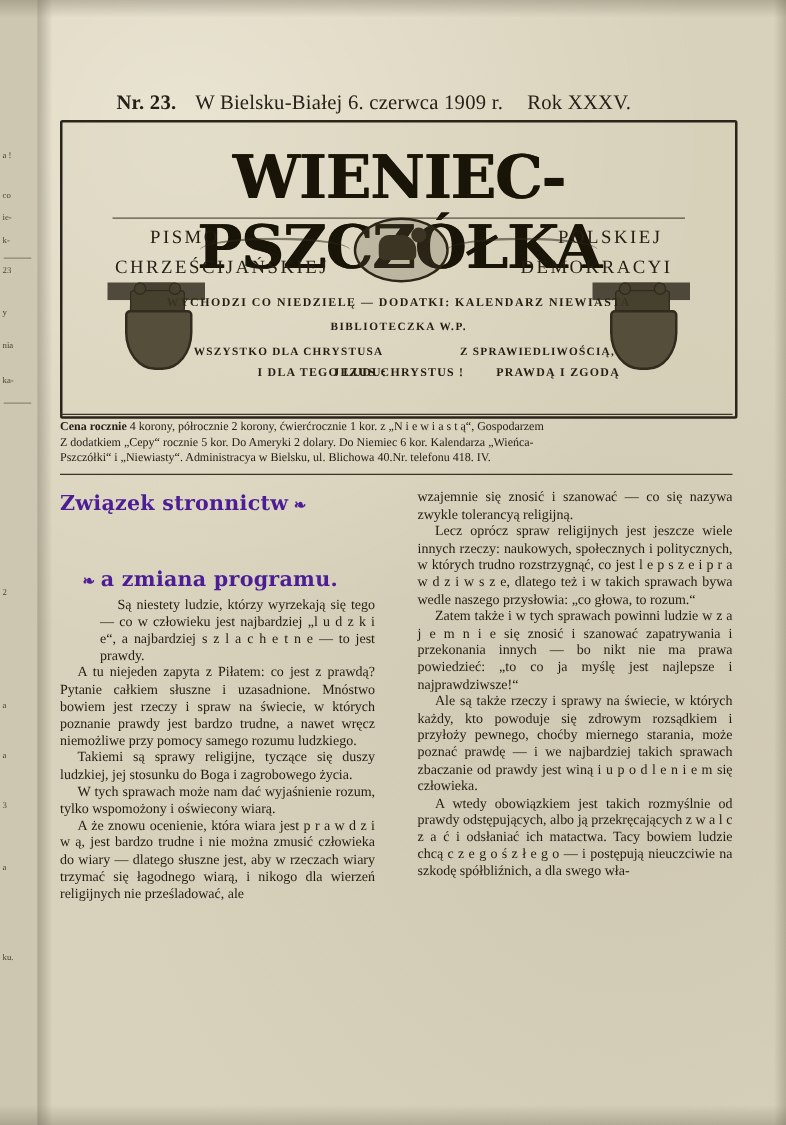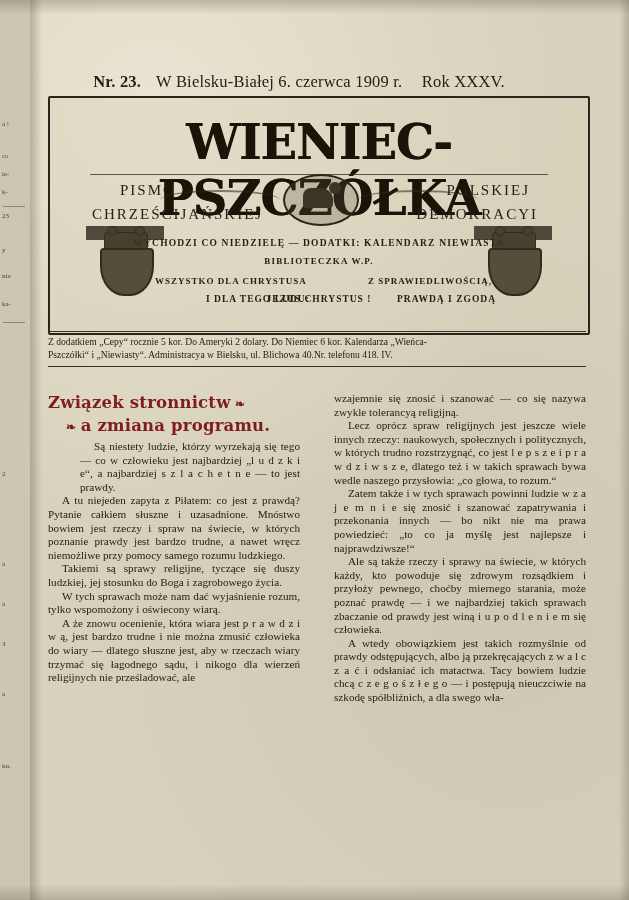--- a/index.html
+++ b/index.html
@@ -241,25 +241,25 @@
     position: absolute;
     left: 269px; top: 4px;
     width: 1px; height: 380px;
     background: rgba(60,52,36,0.0);
   }
   h1.headline {
     margin: 0 0 2px 0;
     font-family: "DejaVu Serif", serif;
     font-size: 16.5px;
     font-weight: bold;
-    color: #7f1d1d;
+    color: #4c1d95;
     line-height: 21px;
     letter-spacing: 0.2px;
   }
-  h1.headline .line2 { display: block; padding-left: 18px; }
+  h1.headline .line2 { display: block; padding-left: 18px; margin-top: 38px; }
   .deco { font-size: 12px; }
   p.body {
     margin: 0;
     font-size: 11.2px;
     line-height: 13.6px;
     text-align: justify;
     text-indent: 14px;
     color: #221c12;
     hyphens: manual;
   }
@@ -339,38 +339,41 @@
     </div>
     <div class="sub-row" id="sub6">
       <span class="l">I DLA TEGO LUDU:</span>
       <span class="c">JEZUS CHRYSTUS !</span>
       <span class="r">PRAWDĄ I ZGODĄ</span>
     </div>
   </div>
 
   <div id="price-block">
     <div class="rule-top"></div>
+    <div>
+      <span class="b">Cena rocznie</span><span> 4 korony, półrocznie 2 korony, ćwierćrocznie 1 kor. z „N i e w i a s t ą“, Gospodarzem</span>
+    </div>
     <div>Z dodatkiem „Cepy“ rocznie 5 kor.  Do Ameryki 2 dolary.   Do Niemiec 6 kor. Kalendarza „Wieńca-</div>
     <div>Pszczółki“ i „Niewiasty“. Administracya w Bielsku, ul. Blichowa 40.Nr. telefonu 418. IV.</div>
     <div class="rule-bottom"></div>
   </div>
 
   <div id="columns">
     <div id="col-divider"></div>
 
     <div class="col" id="col-left">
       <h1 class="headline">
         <span>Związek stronnictw</span><span class="deco"> ❧</span>
         <span class="line2"><span class="deco">❧ </span><span>a zmiana programu.</span></span>
       </h1>
       <p class="body first">Są niestety ludzie, którzy wyrzekają się tego — co w człowieku jest najbardziej „l u d z k i e“, a najbardziej s z l a c h e t n e — to jest prawdy.</p>
       <p class="body">A tu niejeden zapyta z Piłatem: co jest z prawdą? Pytanie całkiem słuszne i uzasadnione. Mnóstwo bowiem jest rzeczy i spraw na świecie, w których poznanie prawdy jest bardzo trudne, a nawet wręcz niemożliwe przy pomocy samego rozumu ludzkiego.</p>
       <p class="body">Takiemi są sprawy religijne, tyczące się duszy ludzkiej, jej stosunku do Boga i zagrobowego życia.</p>
       <p class="body">W tych sprawach może nam dać wyjaśnienie rozum, tylko wspomożony i oświecony wiarą.</p>
-      <p class="body">A że znowu ocenienie, która wiara jest p r a w d z i w ą, jest bardzo trudne i nie można zmusić człowieka do wiary — dlatego słuszne jest, aby w rzeczach wiary trzymać się łagodnego sądu, i nikogo dla wierzeń religijnych nie prześladować, ale</p>
+      <p class="body">A że znowu ocenienie, która wiara jest p r a w d z i w ą, jest bardzo trudne i nie można zmusić człowieka do wiary — dlatego słuszne jest, aby w rzeczach wiary trzymać się łagodnego wiarą, i nikogo dla wierzeń religijnych nie prześladować, ale</p>
     </div>
 
     <div class="col" id="col-right">
       <p class="body" style="text-indent:0">wzajemnie się znosić i szanować — co się nazywa zwykle tolerancyą religijną.</p>
       <p class="body">Lecz oprócz spraw religijnych jest jeszcze wiele innych rzeczy: naukowych, społecznych i politycznych, w których trudno rozstrzygnąć, co jest l e p s z e i p r a w d z i w s z e, dlatego też i w takich sprawach bywa wedle naszego przysłowia: „co głowa, to rozum.“</p>
       <p class="body">Zatem także i w tych sprawach powinni ludzie w z a j e m n i e się znosić i szanować zapatrywania i przekonania innych — bo nikt nie ma prawa powiedzieć: „to co ja myślę jest najlepsze i najprawdziwsze!“</p>
       <p class="body">Ale są także rzeczy i sprawy na świecie, w których każdy, kto powoduje się zdrowym rozsądkiem i przyłoży pewnego, choćby miernego starania, może poznać prawdę — i we najbardziej takich sprawach zbaczanie od prawdy jest winą i u p o d l e n i e m  się człowieka.</p>
       <p class="body">A wtedy obowiązkiem jest takich rozmyślnie od prawdy odstępujących, albo ją przekręcających z w a l c z a ć i odsłaniać ich matactwa.   Tacy bowiem ludzie chcą c z e g o ś z ł e g o — i postępują nieuczciwie na szkodę spółbliźnich, a dla swego wła-</p>
     </div>
   </div>

